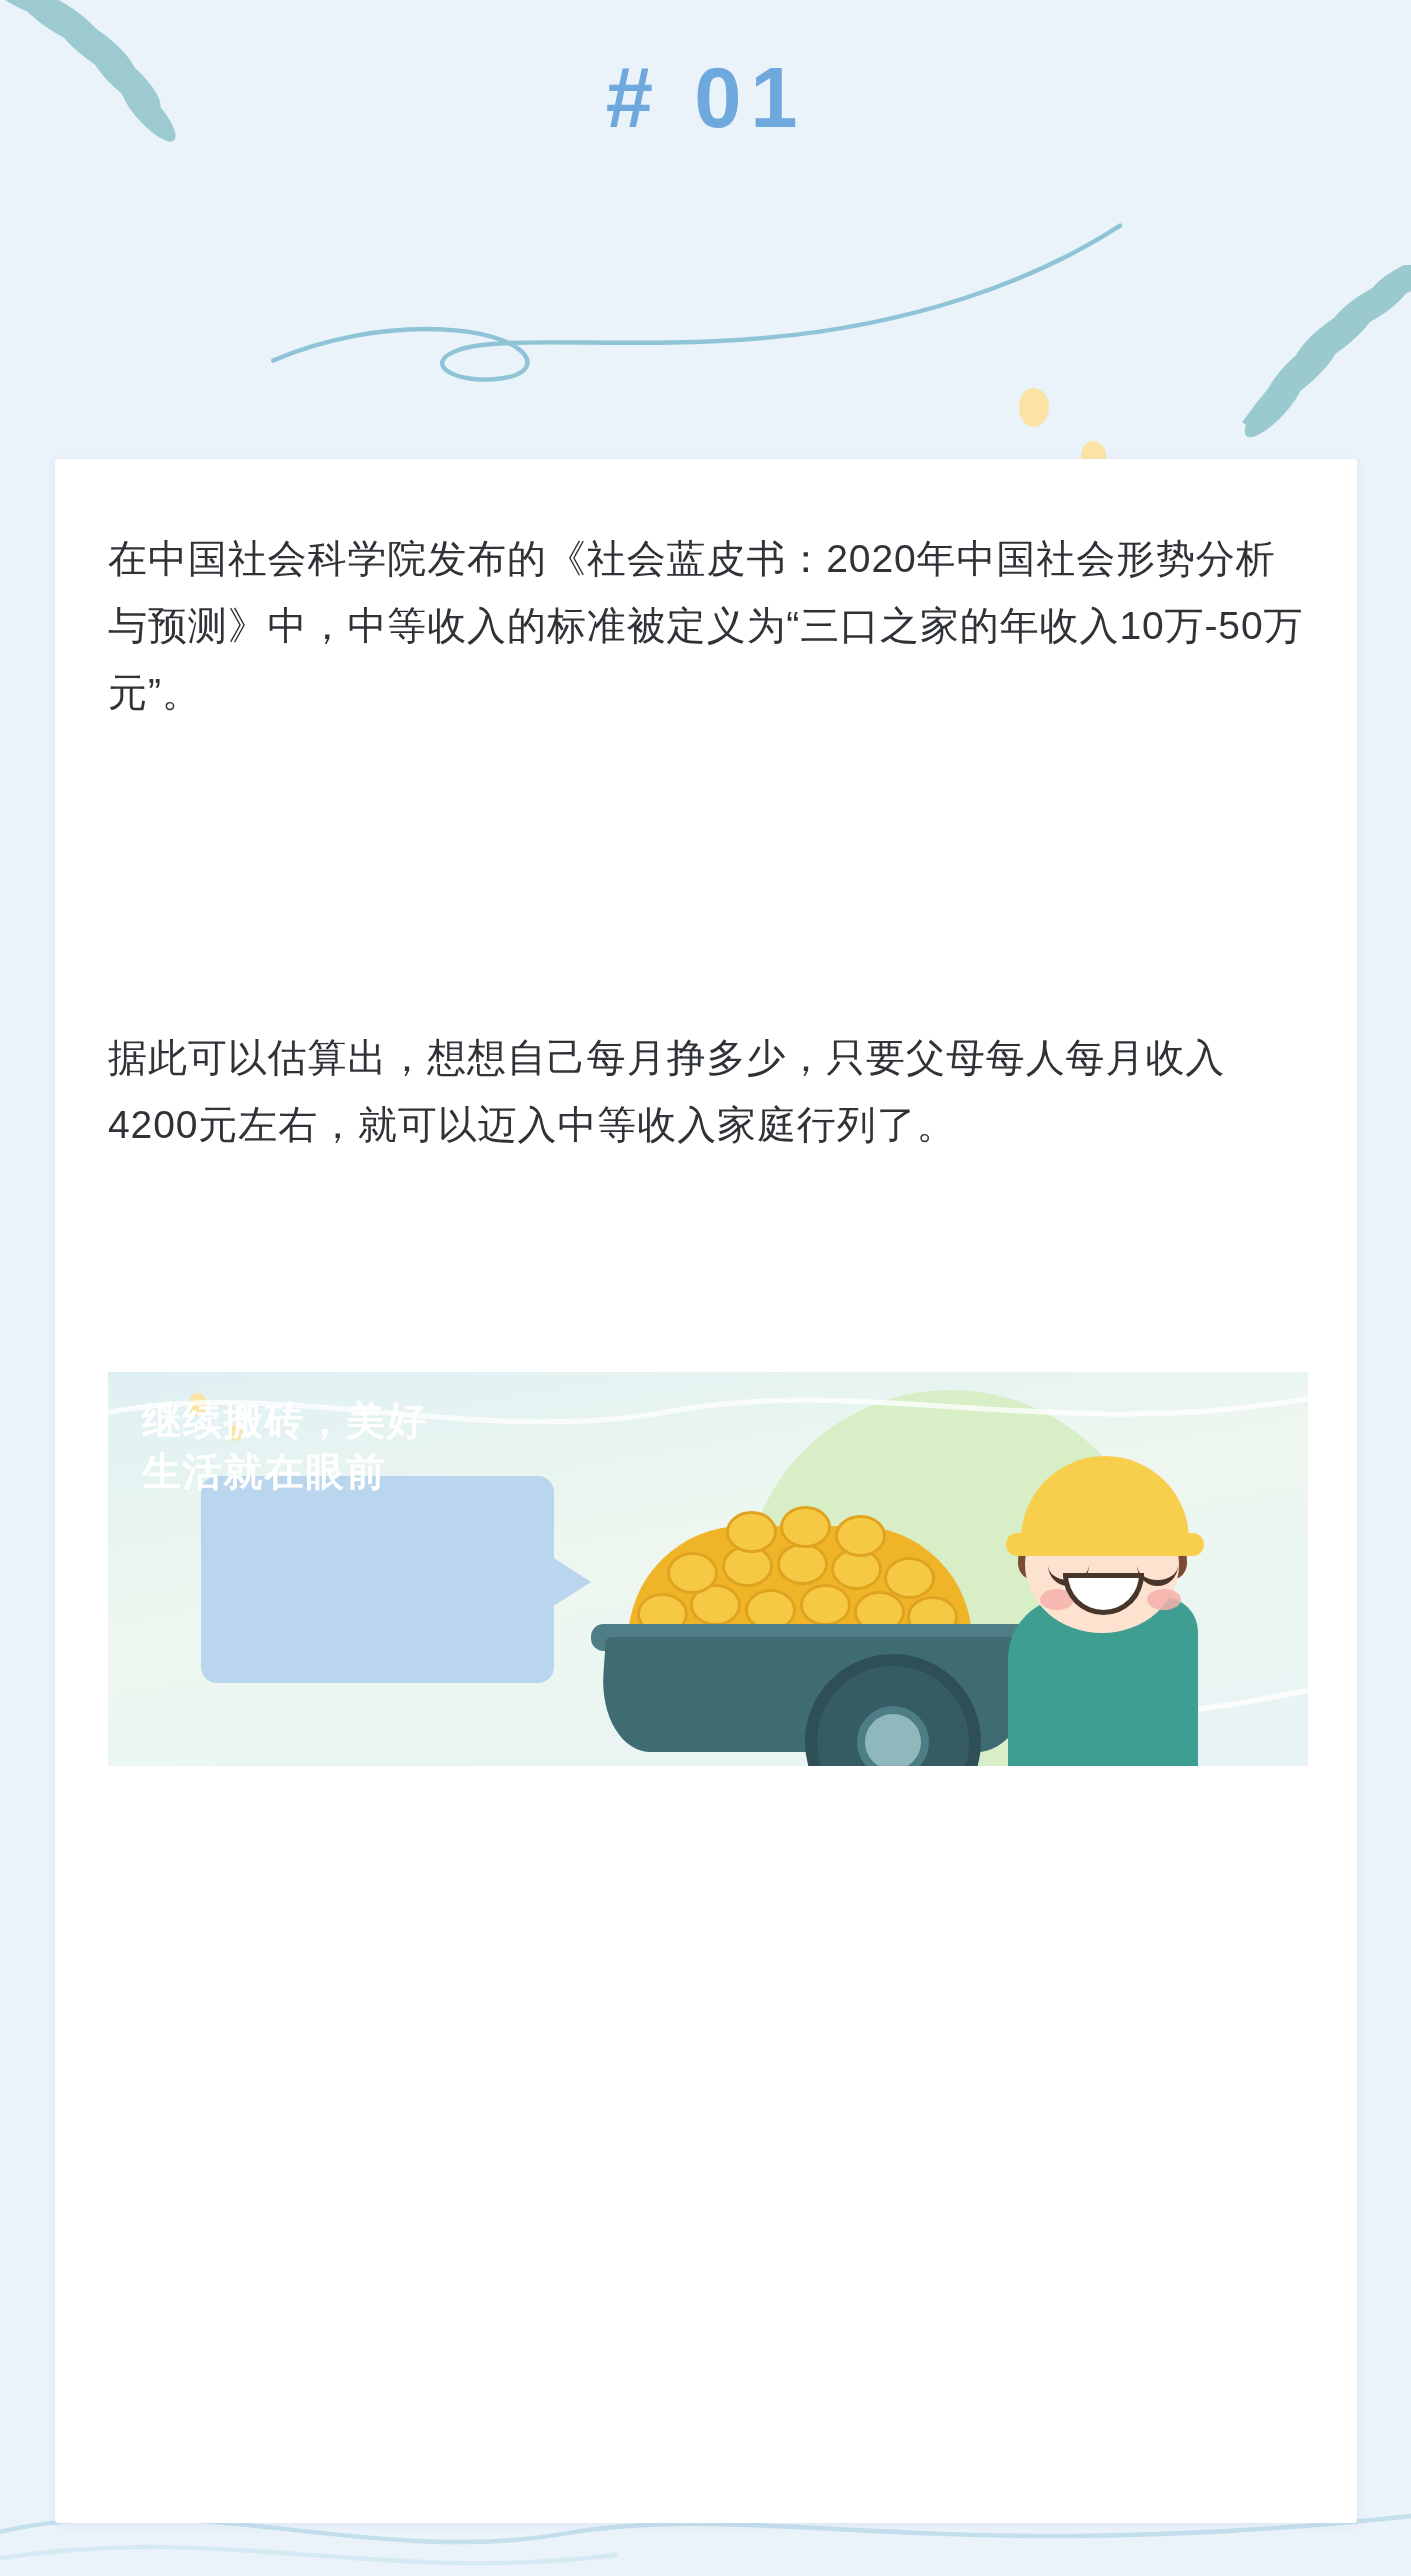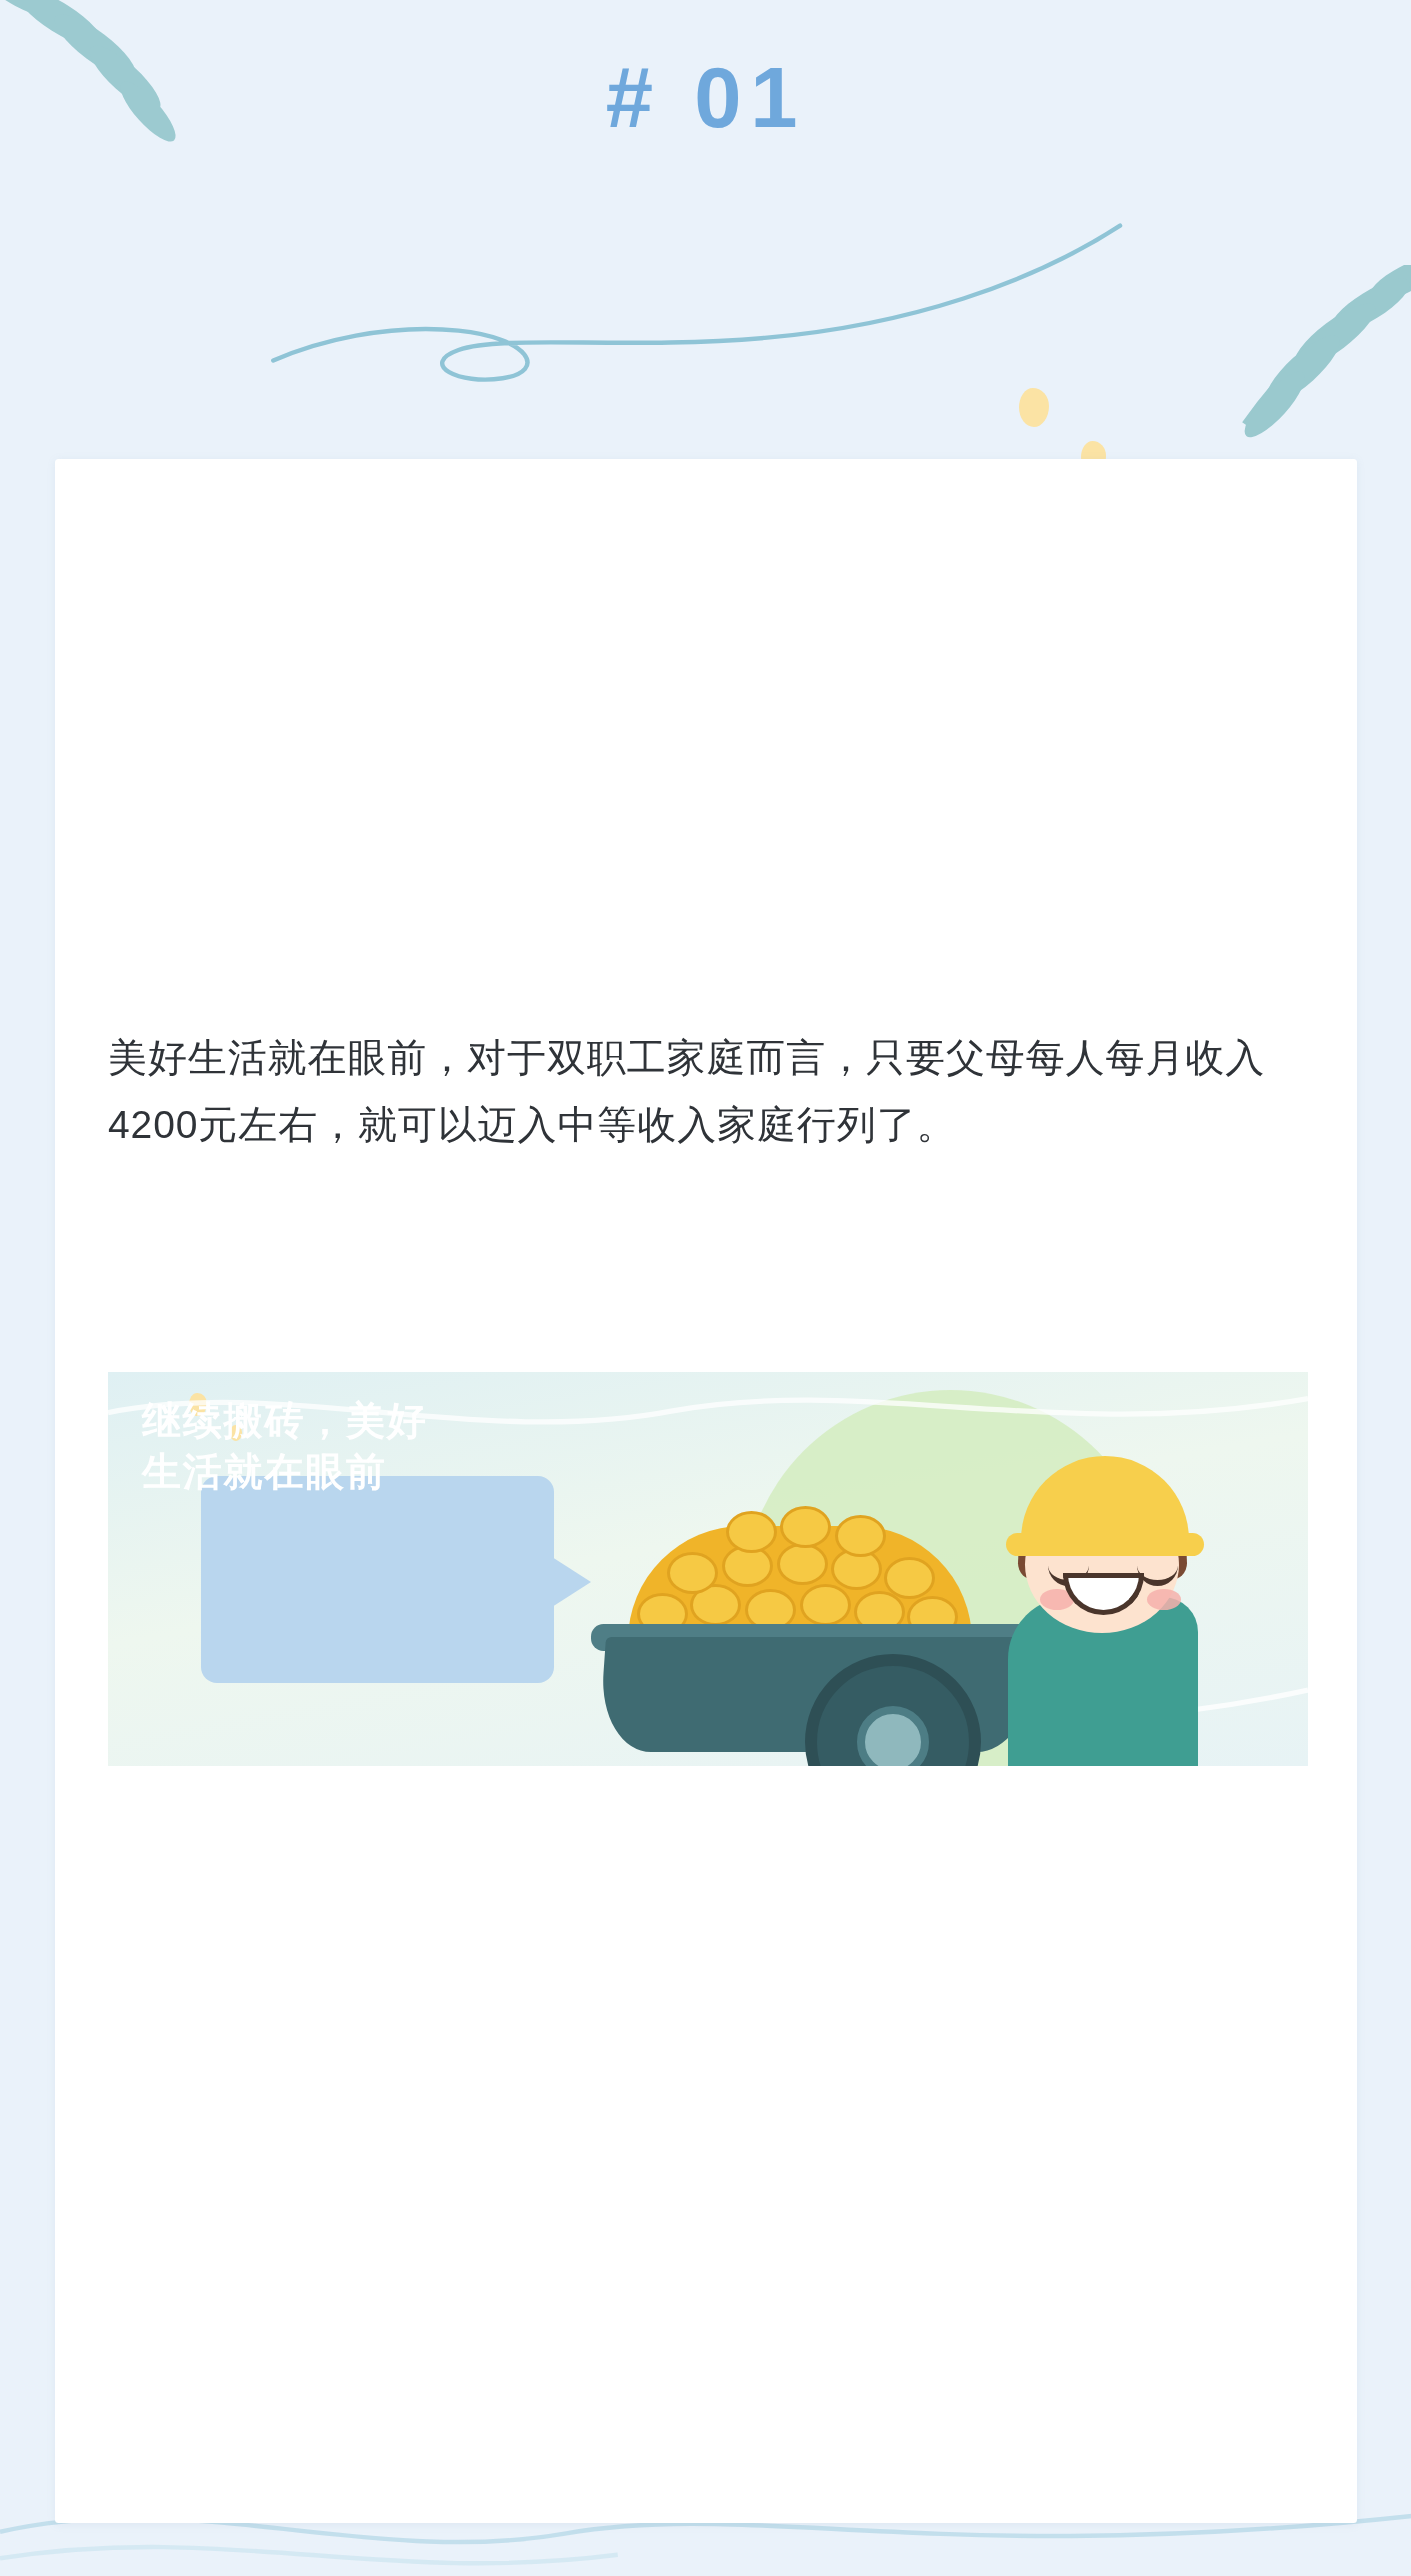--- a/index.html
+++ b/index.html
@@ -332,21 +332,22 @@
 
 <div class="header">
   <svg class="swoosh" width="935" height="168" viewBox="0 0 1060 190">
     <path d="M1000 5 C 900 70, 760 118, 600 132 C 440 146, 300 128, 250 146 C 205 162, 250 186, 300 178 C 352 170, 330 132, 250 124 C 170 116, 90 136, 40 158" stroke="#8fc4d6" stroke-width="5" fill="none" stroke-linecap="round"></path>
   </svg>
   <div class="hash-number"># 01</div>
 </div>
 
 <div class="card">
 
-  <p class="para p2">美好生活就在眼前，对于双职工家庭而言，只要父母每人每月收入4200元左右，就可以迈入中等收入家庭行列了。</p>
+  <p class="para p1">在中国社会科学院发布的《社会蓝皮书：2020年中国社会形势分析与预测》中，中等收入的标准被定义为“三口之家的年收入10万-50万元”。</p>
+  <p class="para p2">据此可以估算出，想想自己每月挣多少，只要父母每人每月收入4200元左右，就可以迈入中等收入家庭行列了。</p>
 
   <div class="illus">
     <div class="illus-green-circle"></div>
 
     <div class="dot" style="top:21px; left:81px; width:17.6px; height:23px;"></div>
     <div class="dot" style="top:53px; left:122px; width:12.4px; height:16px;"></div>
 
     <svg style="position:absolute; top:0; left:0;" width="1200" height="106" viewBox="0 0 1360 120">
       <path d="M0 46 C 200 6, 420 86, 640 44 C 860 4, 1080 80, 1360 30" stroke="#ffffff" stroke-width="6" fill="none" opacity=".75"></path>
     </svg>

